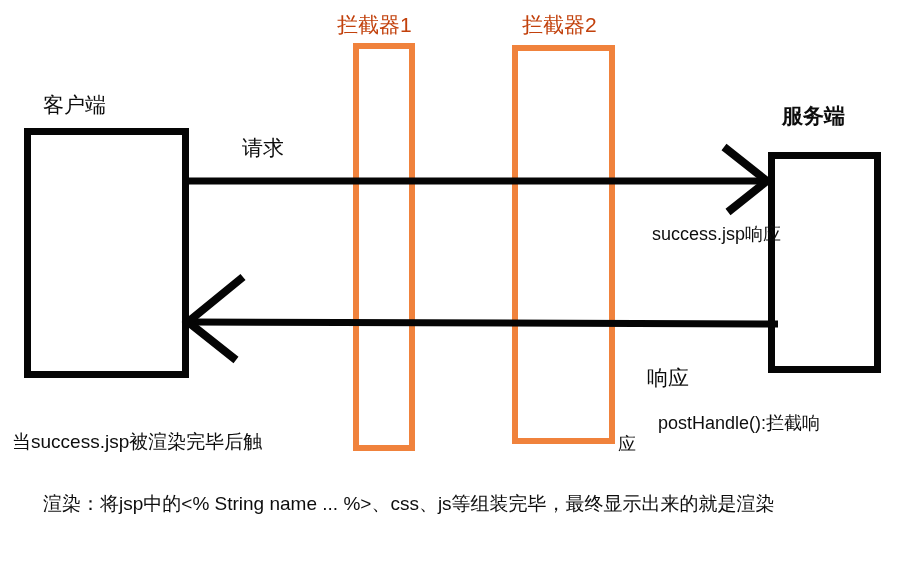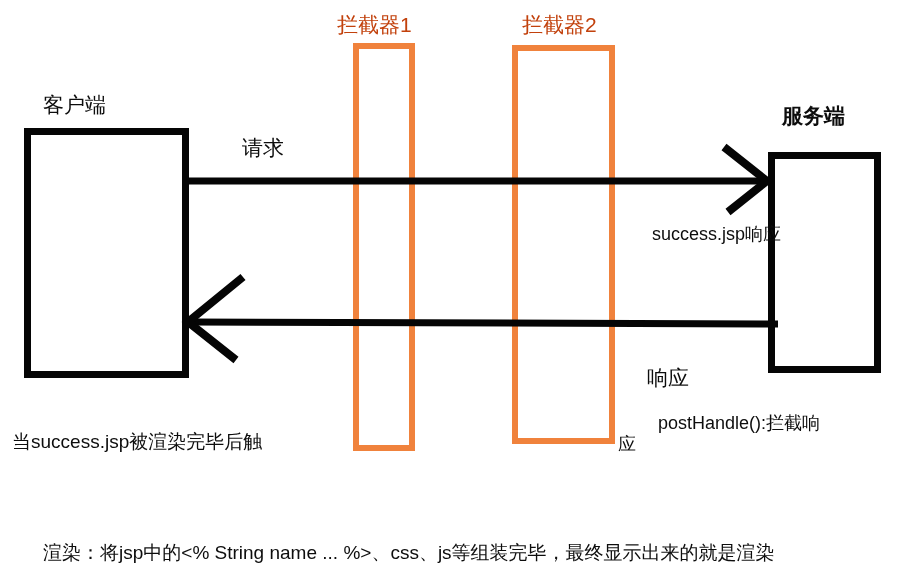--- a/index.html
+++ b/index.html
@@ -45,21 +45,21 @@
   #interceptor2-label  { left: 522px; top: 13px;  }
   #prehandle-text      { left: 147px; top: 69px;  }
   #request-label       { left: 242px; top: 136px; }
   #success-resp-text   { left: 652px; top: 224px; }
   #response-label      { left: 647px; top: 358px; margin-top: 8px; }
   #posthandle-line1    { left: 618px; top: 413px; margin-left: 40px; }
   #posthandle-line2    { left: 618px; top: 434px; }
   #left-note-1         { left: 15px;  top: 399px; line-height: 1.2; }
   #left-note-2         { left: 12px;  top: 431px; line-height: 1.2; }
   #left-note-3         { left: 15px;  top: 464px; line-height: 1.2; }
-  #bottom-note         { left: 43px;  top: 542px; line-height: 1.2; text-align: right; }
+  #bottom-note         { left: 43px;  top: 493px; line-height: 1.2; text-align: right; }
 </style>
 </head>
 <body>
 
 <div class="canvas">
 
   <div id="interceptor1" class="orange-rect"></div>
   <div id="interceptor2" class="orange-rect"></div>
 
   <div id="client-box" class="black-box"></div>

